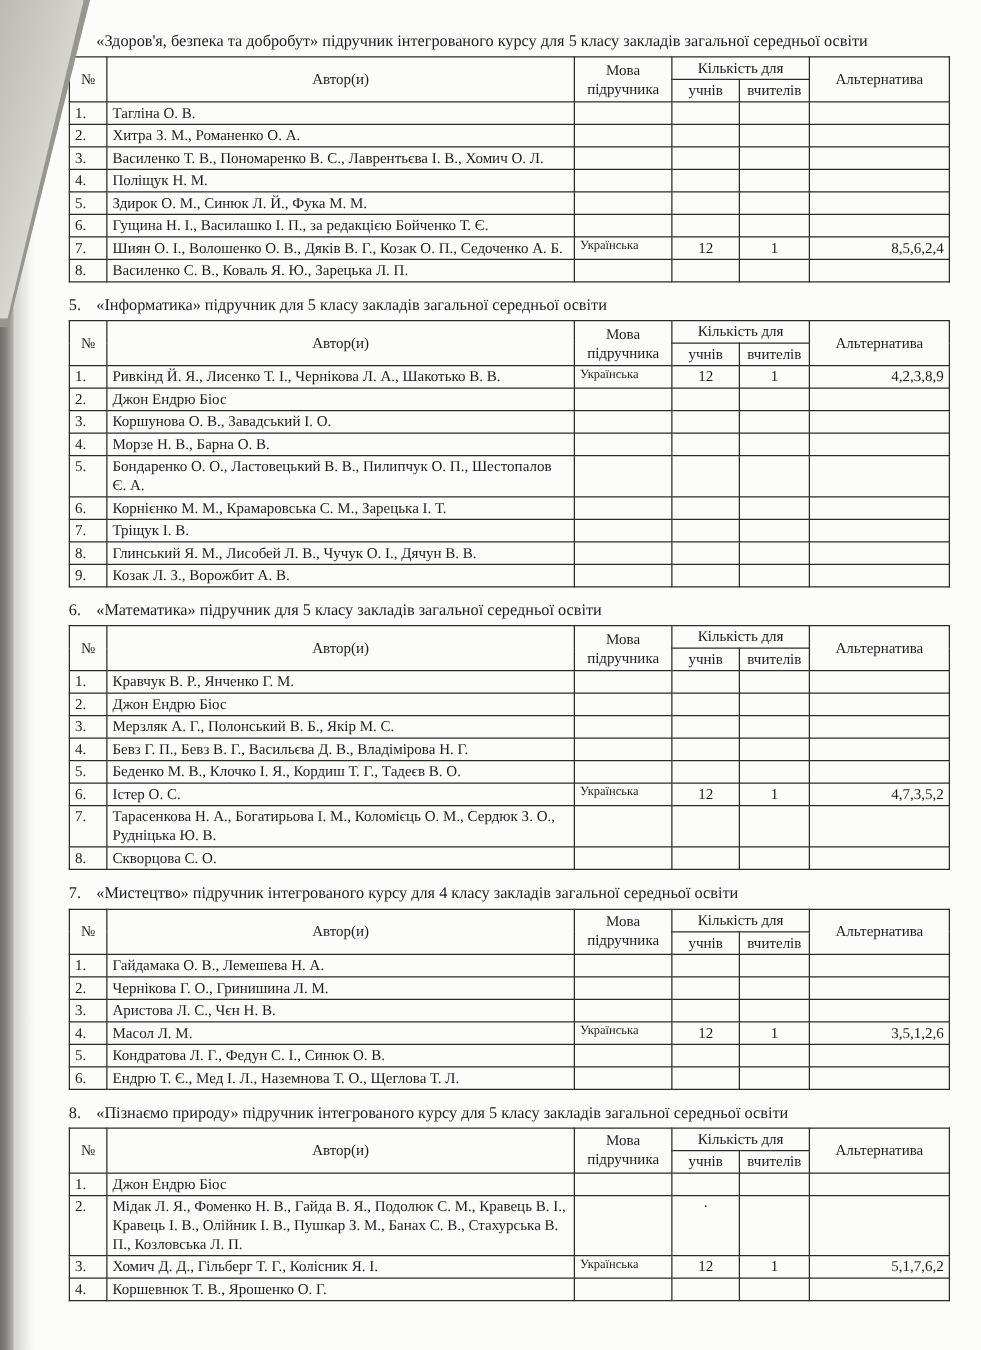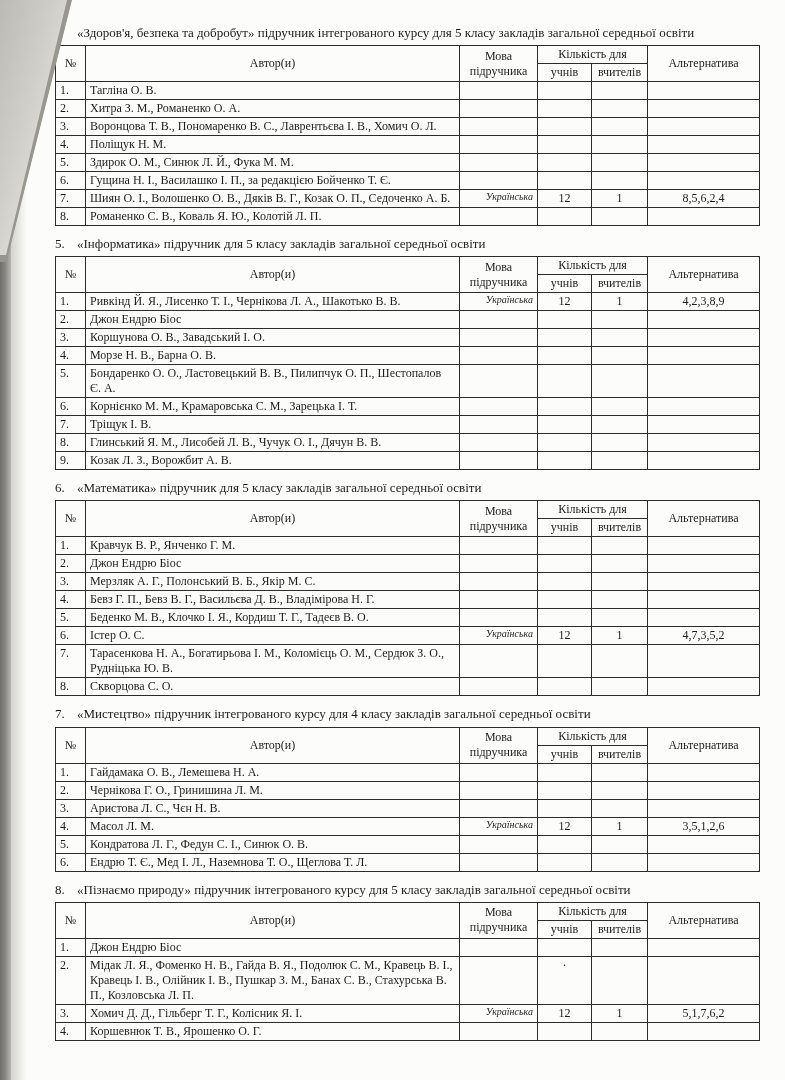--- a/index.html
+++ b/index.html
@@ -41,23 +41,23 @@
     font-size: 12px;
   }
   table.books th, table.books td {
     border: 1px solid #2b2b2b; font-weight: normal;
     padding: 1px 4px; line-height: 1.25; vertical-align: top;
     overflow: hidden;
   }
   table.books th { text-align: center; vertical-align: middle; padding: 1px 2px; }
   td.c-num { text-align: left; padding-left: 6px; }
   td.c-auth { text-align: left; }
-  td.c-lang { text-align: right; font-size: 10px; padding-top: 3px; font-style: italic; }
+  td.c-lang { text-align: left; font-size: 10px; padding-top: 3px; }
   td.c-stud, td.c-teach { text-align: center; }
-  td.c-alt { text-align: center; font-size: 12px; }
+  td.c-alt { text-align: right; font-size: 12px; }
   th.c-qty { border-bottom: 1px solid #2b2b2b; }
 </style>
 </head>
 <body>
 
 <div class="left-strip"></div>
 <div class="left-strip-fade"></div>
 <div class="corner-shadow"></div>
 <div class="corner-fold"></div>
 
@@ -103,21 +103,21 @@
     <td class="c-num">2.</td>
     <td class="c-auth">Хитра З. М., Романенко О. А.</td>
     <td class="c-lang"></td>
     <td class="c-stud"></td>
     <td class="c-teach"></td>
     <td class="c-alt"></td>
   </tr>
 
   <tr>
     <td class="c-num">3.</td>
-    <td class="c-auth">Воронцова Т. В., Пономаренко В. С., Лаврентьєва І. В., Хомич О. Л.</td>
+    <td class="c-auth">Василенко Т. В., Пономаренко В. С., Лаврентьєва І. В., Хомич О. Л.</td>
     <td class="c-lang"></td>
     <td class="c-stud"></td>
     <td class="c-teach"></td>
     <td class="c-alt"></td>
   </tr>
 
   <tr>
     <td class="c-num">4.</td>
     <td class="c-auth">Поліщук Н. М.</td>
     <td class="c-lang"></td>
@@ -148,21 +148,21 @@
     <td class="c-num">7.</td>
     <td class="c-auth">Шиян О. І., Волошенко О. В., Дяків В. Г., Козак О. П., Седоченко А. Б.</td>
     <td class="c-lang">Українська</td>
     <td class="c-stud">12</td>
     <td class="c-teach">1</td>
     <td class="c-alt">8,5,6,2,4</td>
   </tr>
 
   <tr>
     <td class="c-num">8.</td>
-    <td class="c-auth">Романенко С. В., Коваль Я. Ю., Колотій Л. П.</td>
+    <td class="c-auth">Василенко С. В., Коваль Я. Ю., Зарецька Л. П.</td>
     <td class="c-lang"></td>
     <td class="c-stud"></td>
     <td class="c-teach"></td>
     <td class="c-alt"></td>
   </tr>
 </tbody>
     </table>
   </section>
 
   <section class="section">

